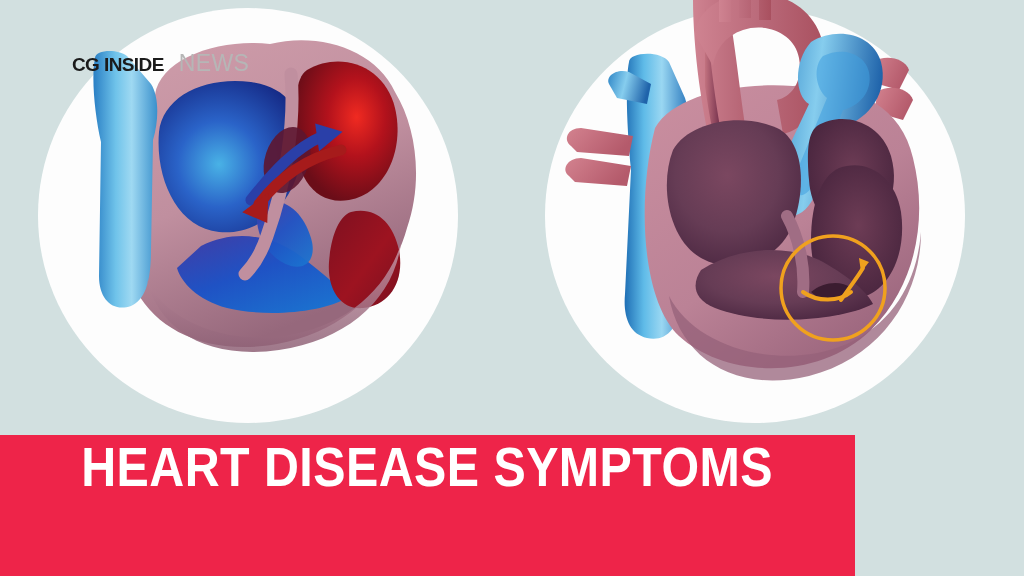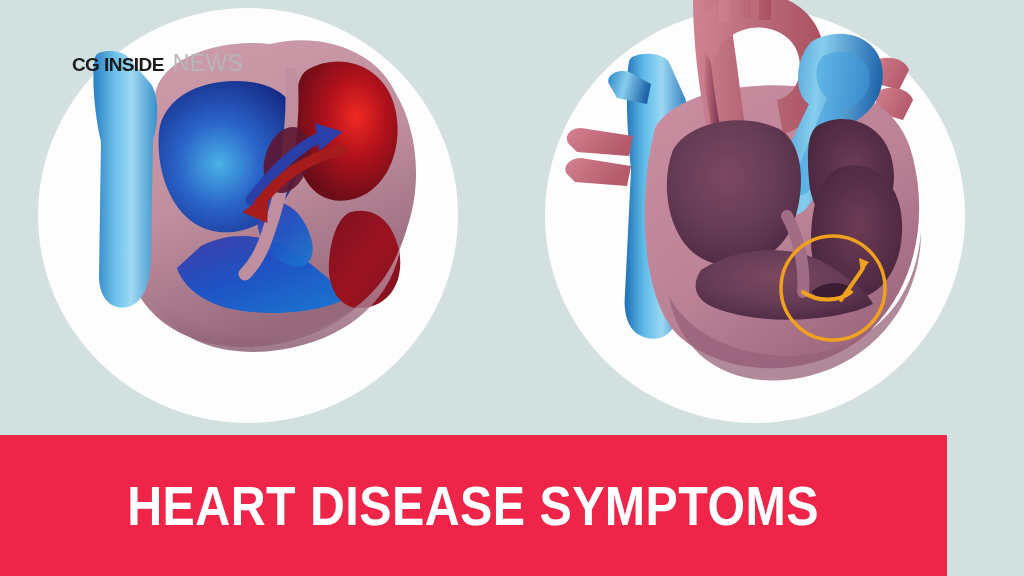--- a/index.html
+++ b/index.html
@@ -22,38 +22,38 @@
     border-radius:50%;
     background:#fdfdfd;
   }
   .circle-left{ left:38px; top:8px; width:420px; height:415px; }
   .circle-right{ left:545px; top:8px; width:420px; height:415px; }
 
   
   .logo{
     position:absolute;
     left:72px; top:50px;
-    display:flex;align-items:baseline;gap:9px;
+    display:flex;align-items:baseline;gap:15px;
     z-index:40;
     white-space:nowrap;
   }
   .logo-cg{
     font-size:19px;font-weight:bold;color:#1b1b1b;
     letter-spacing:-0.6px;font-stretch:condensed;
   }
   .logo-news{
     font-size:23px;font-weight:normal;color:#b6b6b6;
     letter-spacing:0.4px;
   }
 
   
   .banner{
-    position:absolute;left:0;top:435px;width:947px;height:141px;
+    position:absolute;left:0;top:435px;width:855px;height:141px;
     background:#ee2449;
-    display:flex;align-items:center;justify-content:center;
+    display:flex;align-items:flex-start;justify-content:center;
   }
   .banner-title{
     color:#ffffff;
     font-size:55px;
     font-weight:bold;
     letter-spacing:0.5px;
     transform:scaleX(0.88);
     white-space:nowrap;
     font-family:"Liberation Sans", sans-serif;
   }

